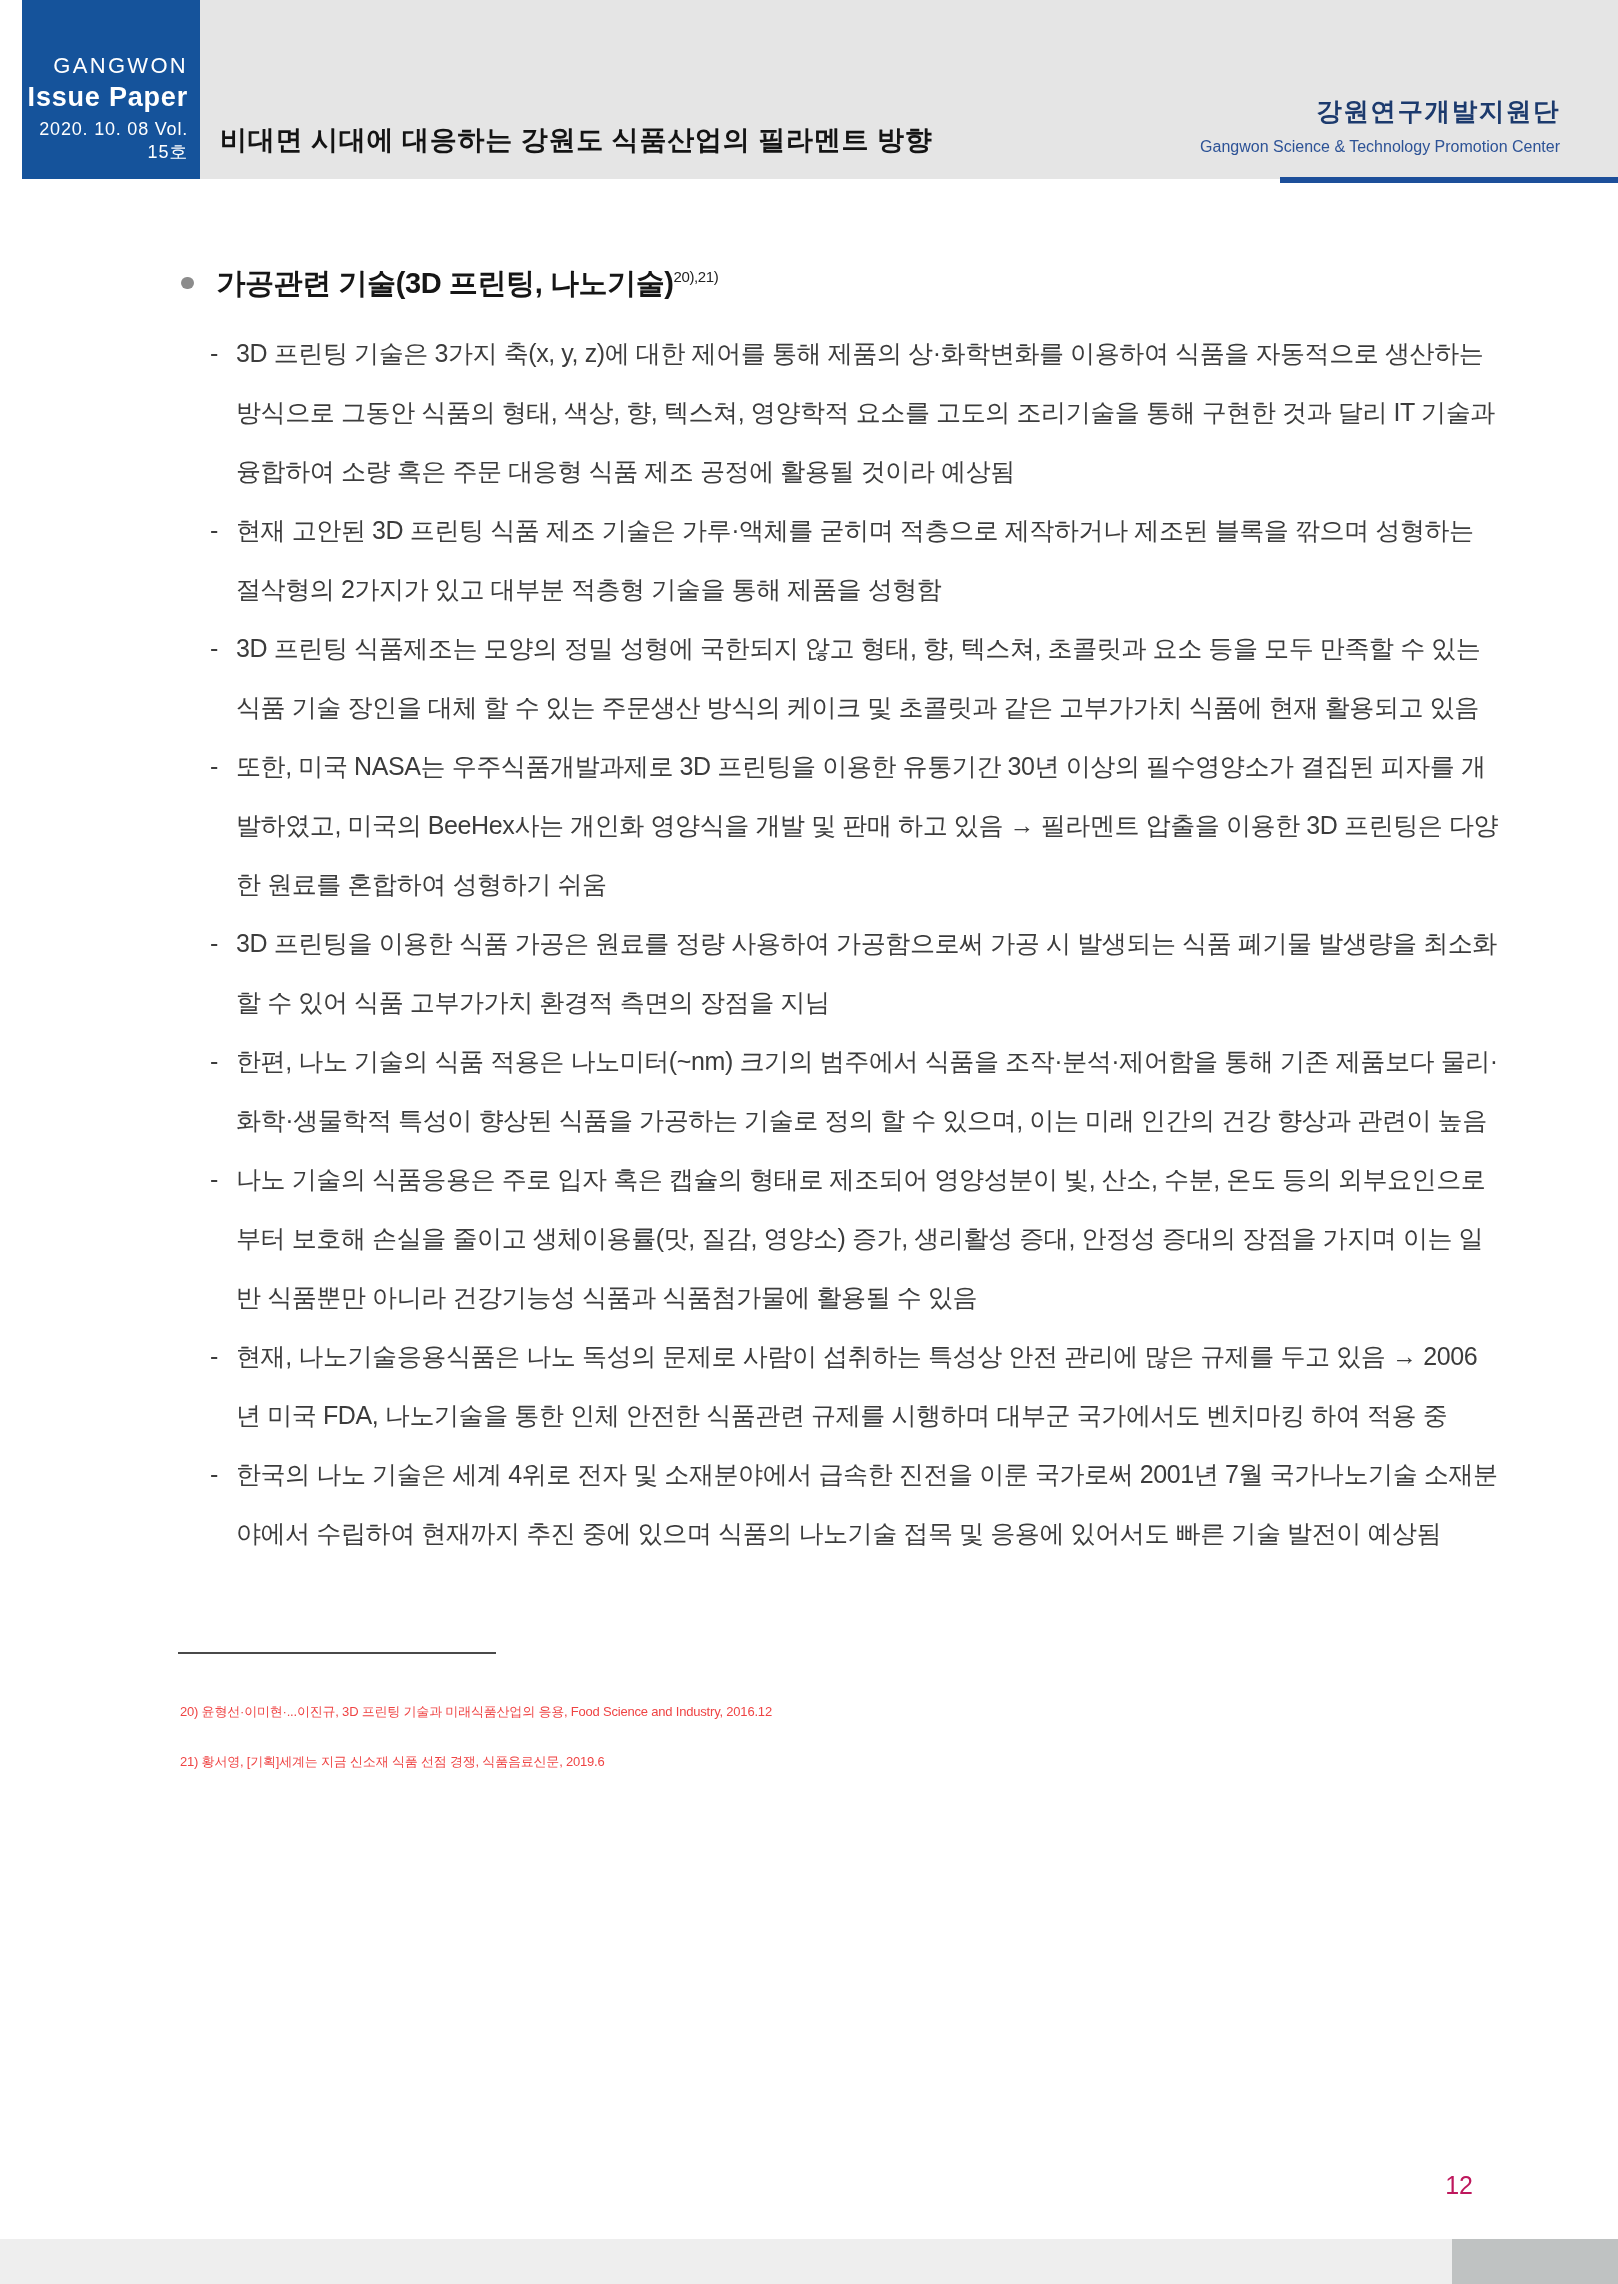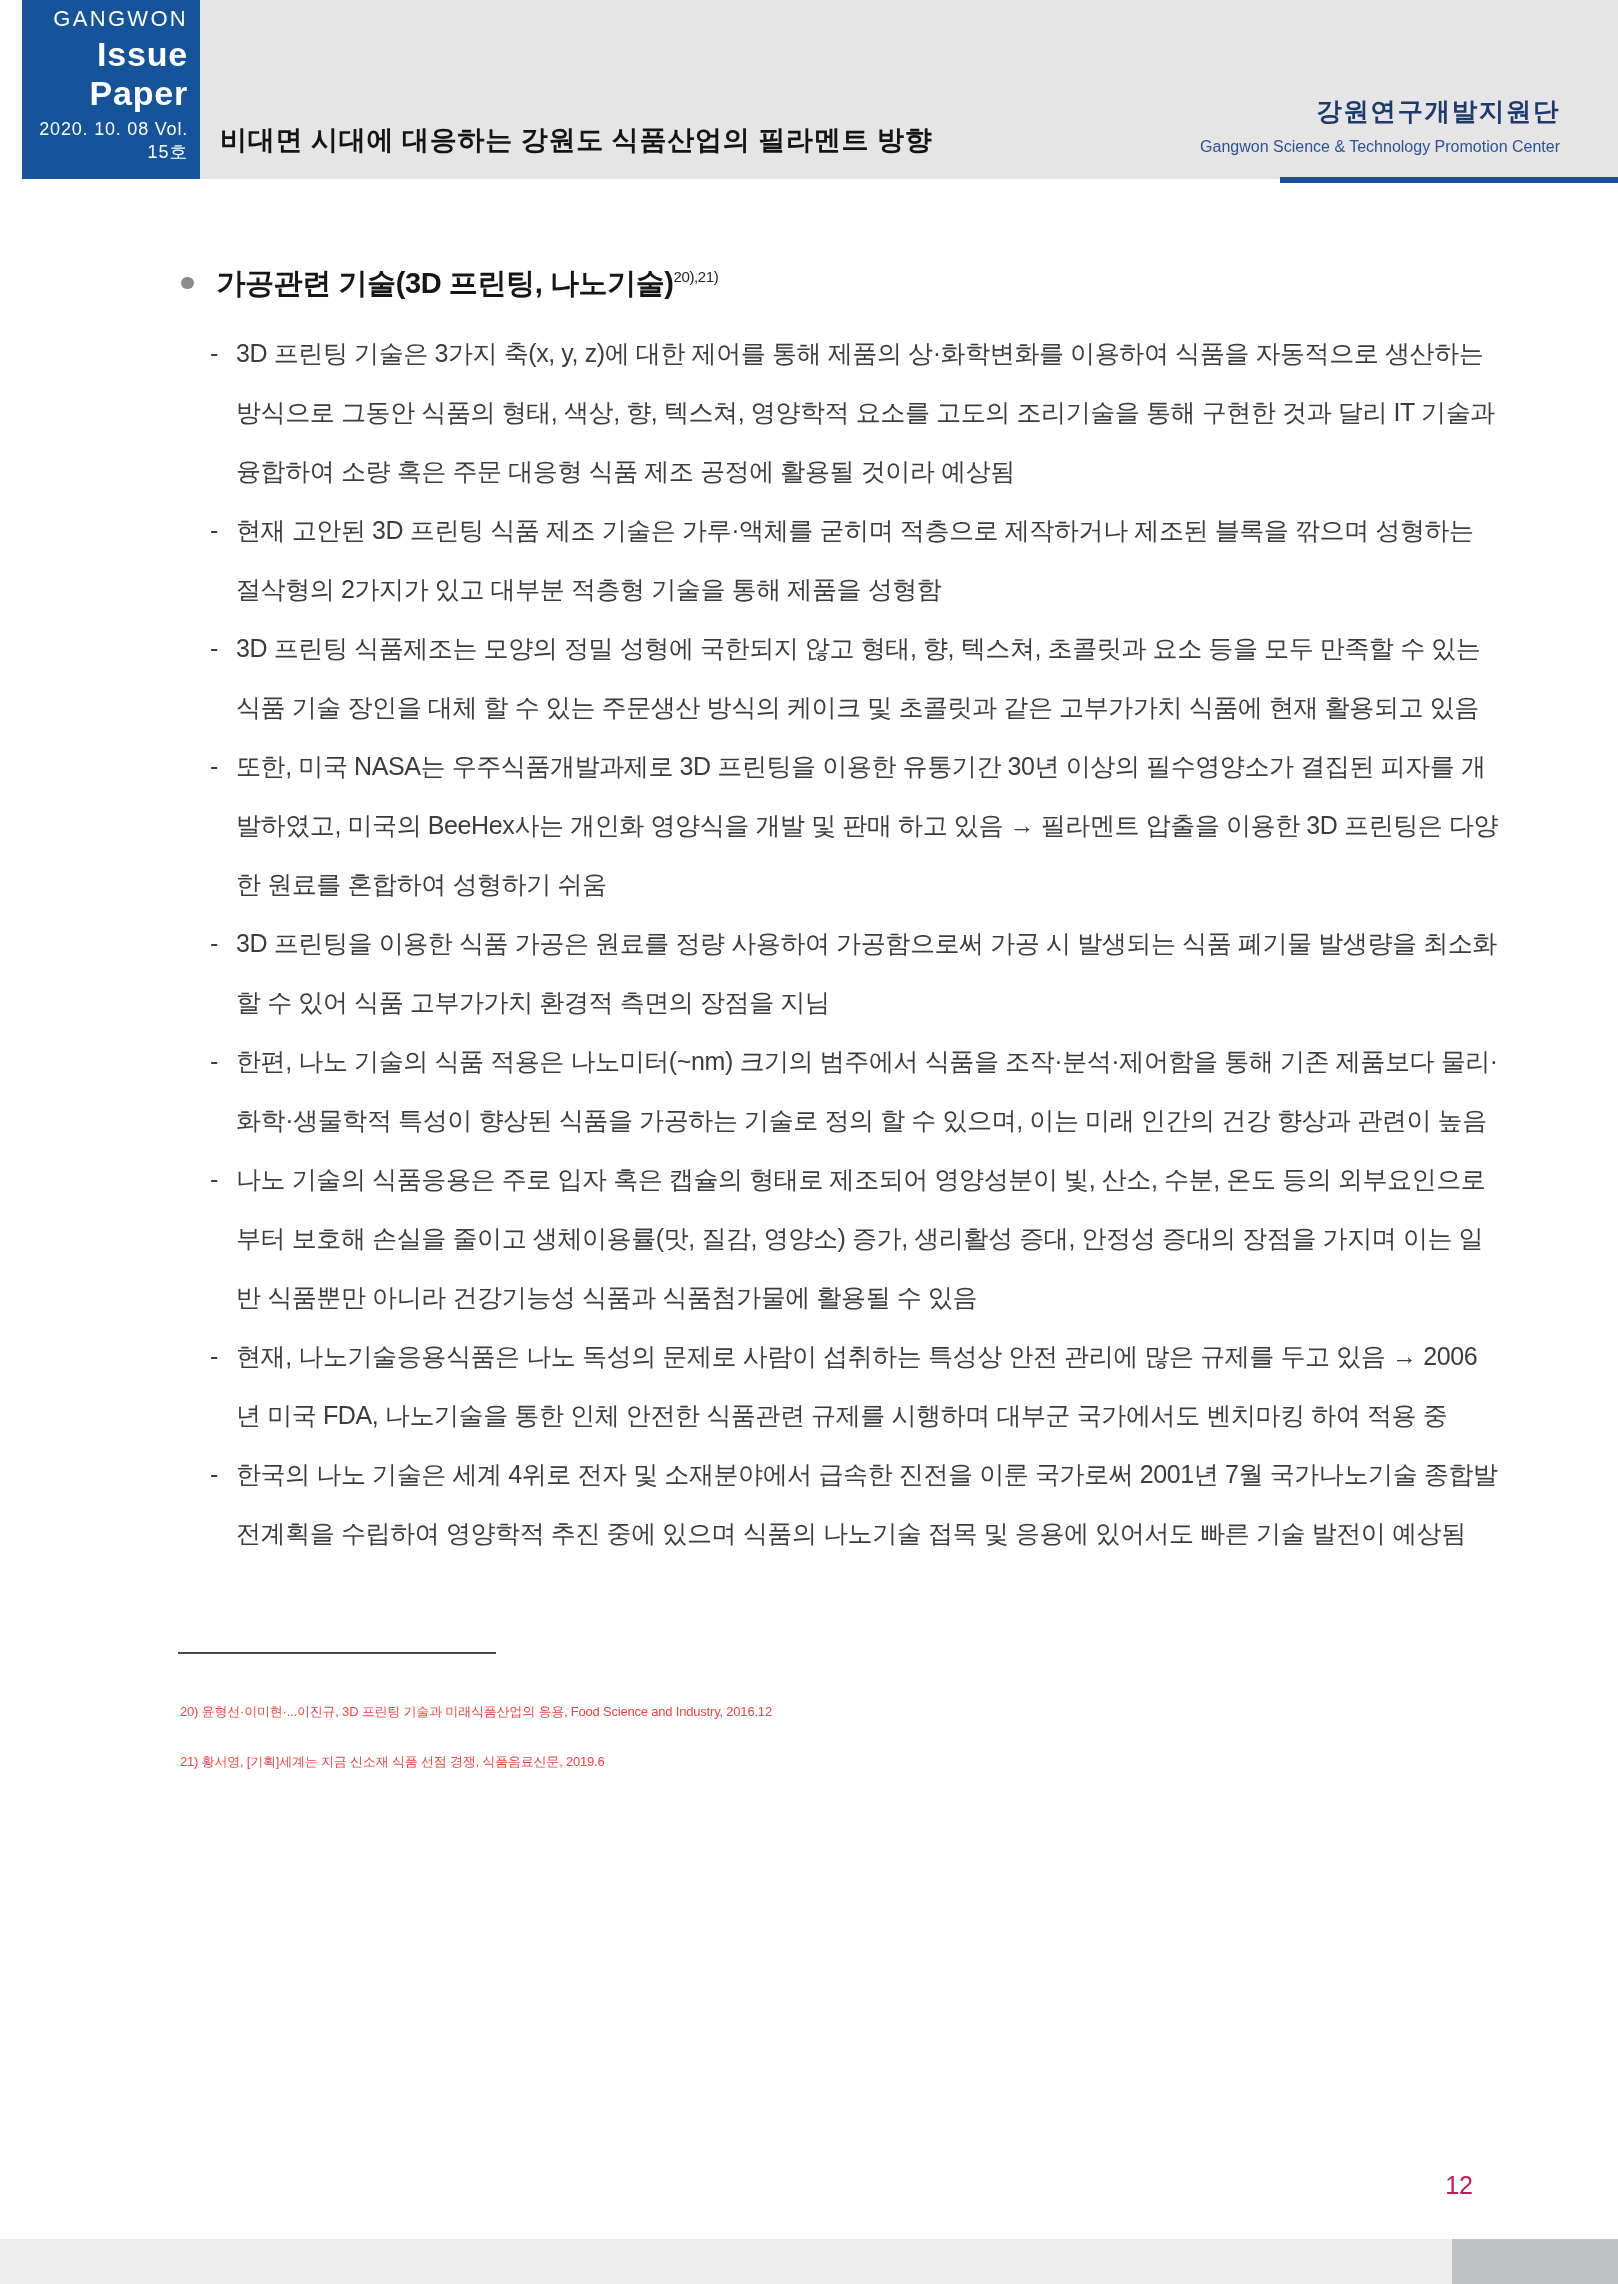--- a/index.html
+++ b/index.html
@@ -22,21 +22,21 @@
   .brand-box {
     position:absolute; top:0; left:0;
     width:178px; height:179px;
     background:#15539b; color:#ffffff;
     display:flex; flex-direction:column;
     justify-content:flex-end; align-items:flex-end;
     padding:0 12px 15px 0;
     text-align:right;
   }
   .brand-top  { font-size:22px; font-weight:400; letter-spacing:2.3px; }
-  .brand-main { font-size:34px; font-weight:700; letter-spacing:0.8px; margin-top:3px; }
+  .brand-main { font-size:27px; font-weight:700; letter-spacing:0.8px; margin-top:3px; }
   .brand-sub  { font-size:18px; font-weight:400; margin-top:6px; letter-spacing:0.8px; }
 
   .header-title {
     position:absolute; left:198px; bottom:21px;
     font-size:27px; font-weight:700; color:#141414;
     font-family:"Liberation Serif","DejaVu Serif",serif;
     letter-spacing:0.8px;
     white-space:nowrap;
   }
   .org-kr {
@@ -170,21 +170,21 @@
     <div class="item">
       <span class="dash">-</span>
       <span class="item-text">나노 기술의 식품응용은 주로 입자 혹은 캡슐의 형태로 제조되어 영양성분이 빛, 산소, 수분, 온도 등의 외부요인으로 부터 보호해 손실을 줄이고 생체이용률(맛, 질감, 영양소) 증가, 생리활성 증대, 안정성 증대의 장점을 가지며 이는 일반 식품뿐만 아니라 건강기능성 식품과 식품첨가물에 활용될 수 있음</span>
     </div>
     <div class="item">
       <span class="dash">-</span>
       <span class="item-text">현재, 나노기술응용식품은 나노 독성의 문제로 사람이 섭취하는 특성상 안전 관리에 많은 규제를 두고 있음 → 2006년 미국 FDA, 나노기술을 통한 인체 안전한 식품관련 규제를 시행하며 대부군 국가에서도 벤치마킹 하여 적용 중</span>
     </div>
     <div class="item">
       <span class="dash">-</span>
-      <span class="item-text">한국의 나노 기술은 세계 4위로 전자 및 소재분야에서 급속한 진전을 이룬 국가로써 2001년 7월 국가나노기술 종합발전계획을 수립하여 영양학적 추진 중에 있으며 식품의 나노기술 접목 및 응용에 있어서도 빠른 기술 발전이 예상됨</span>
+      <span class="item-text">한국의 나노 기술은 세계 4위로 전자 및 소재분야에서 급속한 진전을 이룬 국가로써 2001년 7월 국가나노기술 소재분야에서 수립하여 현재까지 추진 중에 있으며 식품의 나노기술 접목 및 응용에 있어서도 빠른 기술 발전이 예상됨</span>
     </div>
   </div>
 
   <div class="fn-sep"></div>
 
   <div class="footnotes">
     <div class="footnote">20) 윤형선·이미현·...이진규, 3D 프린팅 기술과 미래식품산업의 응용, Food Science and Industry, 2016.12</div>
     <div class="footnote">21) 황서영, [기획]세계는 지금 신소재 식품 선점 경쟁, 식품음료신문, 2019.6</div>
   </div>
 

